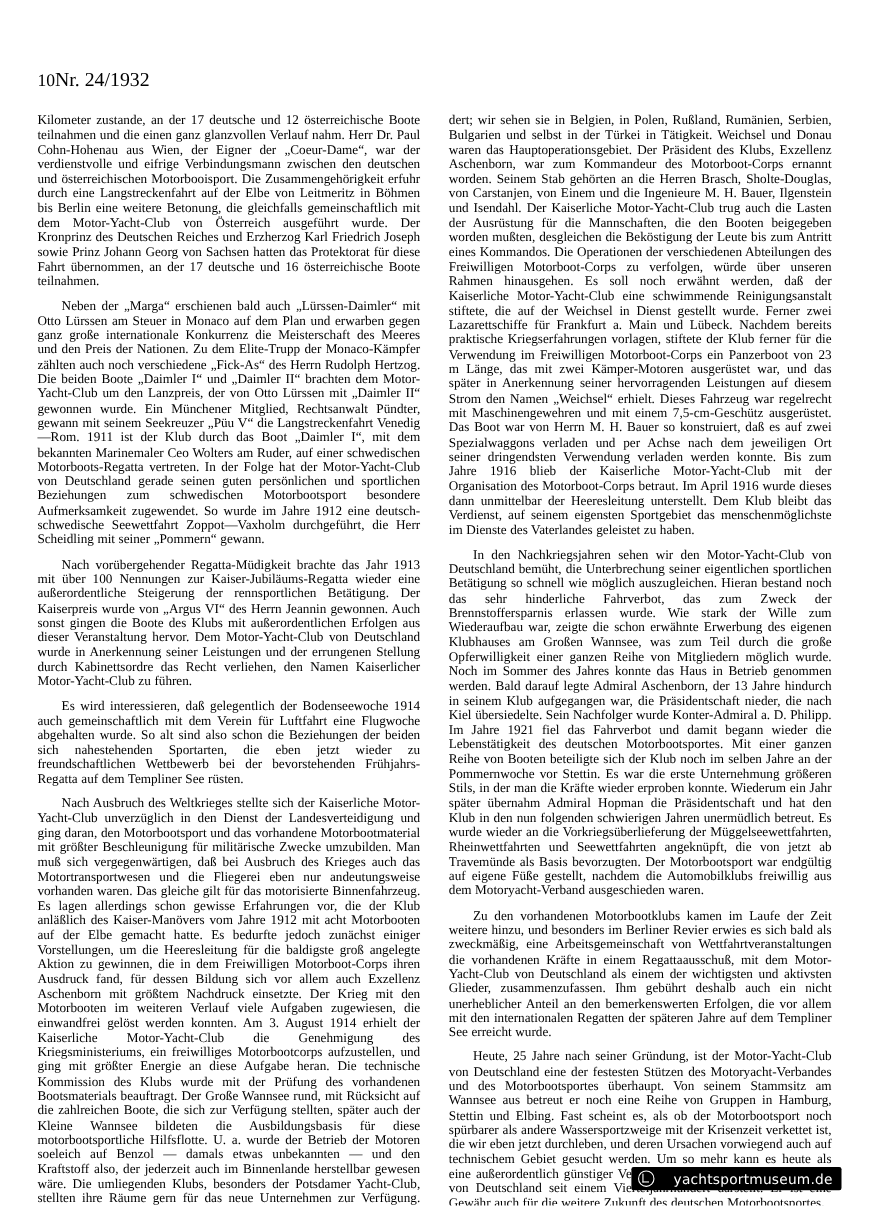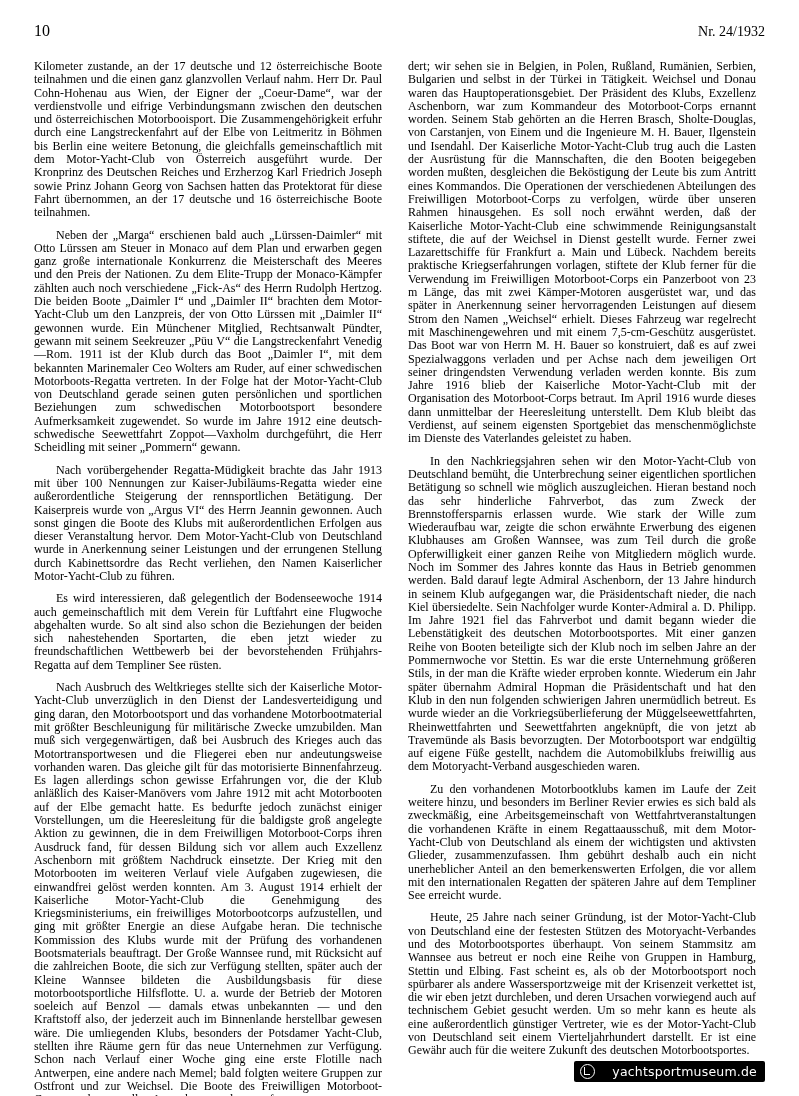--- a/index.html
+++ b/index.html
@@ -18,32 +18,32 @@
   .page {
     position: absolute;
     left: 0; top: 0;
     width: 799px;
     height: 1096px;
     box-sizing: border-box;
     padding: 22px 34px 10px 34px;
   }
   .header {
     display: flex;
-    justify-content: space-between;
     align-items: baseline;
     font-size: 15px;
     margin-bottom: 20px;
+    margin-top: 40px;
   }
   .header .page-num {
     font-family: "Liberation Serif", serif;
     font-size: 16px;
   }
   .header .issue {
     font-family: "Liberation Serif", serif;
-    font-size: 14px;
+    font-size: 18px;
   }
   .columns {
     display: flex;
     gap: 26px;
     align-items: flex-start;
   }
   .col {
     width: 348px;
     flex: 0 0 348px;
   }

